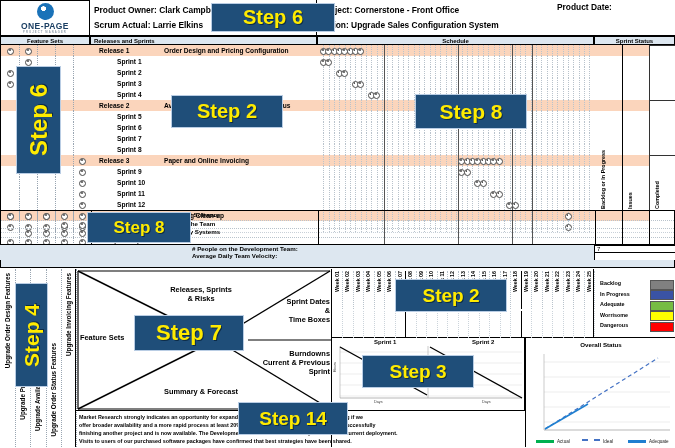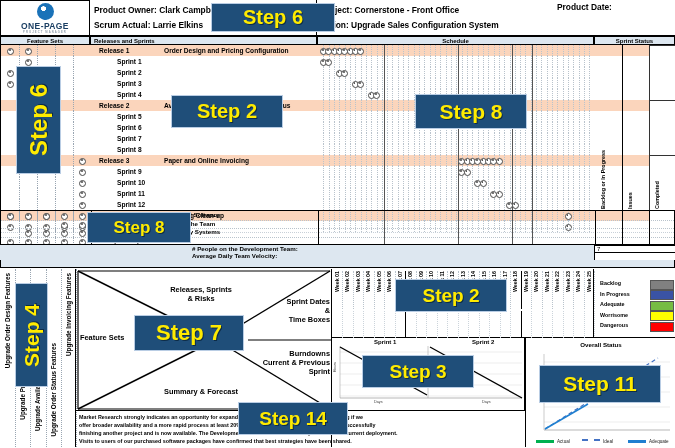--- a/index.html
+++ b/index.html
@@ -1770,21 +1770,20 @@
 
   <div class="abs step" style="left:211px;top:3px;width:124px;height:29px;font-size:20px">Step 6</div>
   <div class="abs step" style="left:134px;top:315px;width:110px;height:36px;font-size:22px">Step 7</div>
   <div class="abs step stepV" style="left:15px;top:283px;width:33px;height:104px;font-size:21px">Step 4</div>
   <div class="abs step" style="left:171px;top:95px;width:112px;height:33px;font-size:20px">Step 2</div>
   <div class="abs step stepV" style="left:16px;top:66px;width:45px;height:108px;font-size:24px">Step 6</div>
   <div class="abs step" style="left:395px;top:279px;width:112px;height:33px;font-size:19px">Step 2</div>
   <div class="abs step" style="left:415px;top:94px;width:112px;height:35px;font-size:21px">Step 8</div>
   <div class="abs step" style="left:362px;top:355px;width:112px;height:33px;font-size:19px">Step 3</div>
   <div class="abs step" style="left:87px;top:212px;width:104px;height:31px;font-size:17px">Step 8</div>
-  <div class="abs step" style="left:539px;top:365px;width:122px;height:38px;font-size:21px">Step 11</div>
   <div class="abs step" style="left:238px;top:402px;width:110px;height:33px;font-size:19px">Step 14</div>
 
 <div style="position: absolute; left: 594px; top: 165px; width: 81px; height: 45px;">
       <div class="vert" style="position: absolute; left: 6px; top: 0px; height: 44px; font-size: 5.4px; font-weight: bold; white-space: nowrap;">Backlog or In Progress</div>
       <div class="vert" style="position: absolute; left: 33px; top: 0px; height: 44px; font-size: 5.4px; font-weight: bold; white-space: nowrap;">Issues</div>
       <div class="vert" style="position: absolute; left: 60px; top: 0px; height: 44px; font-size: 5.4px; font-weight: bold; white-space: nowrap;">Completed</div>
     </div>
   </div>
 
 </body></html>

